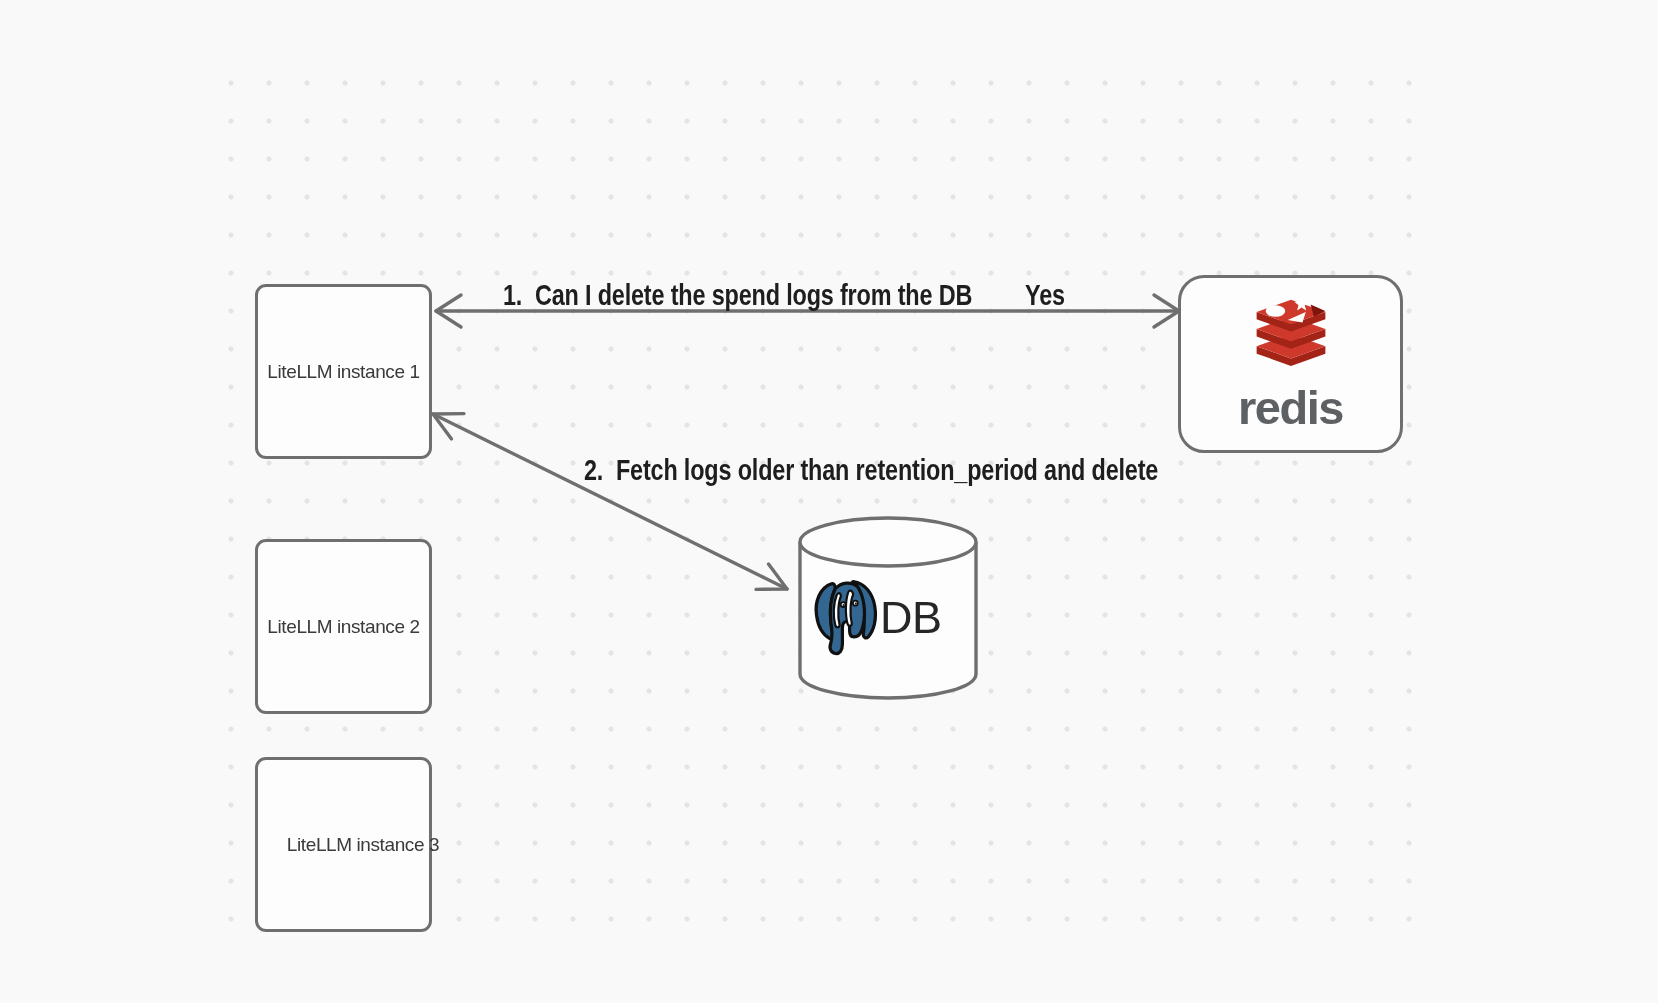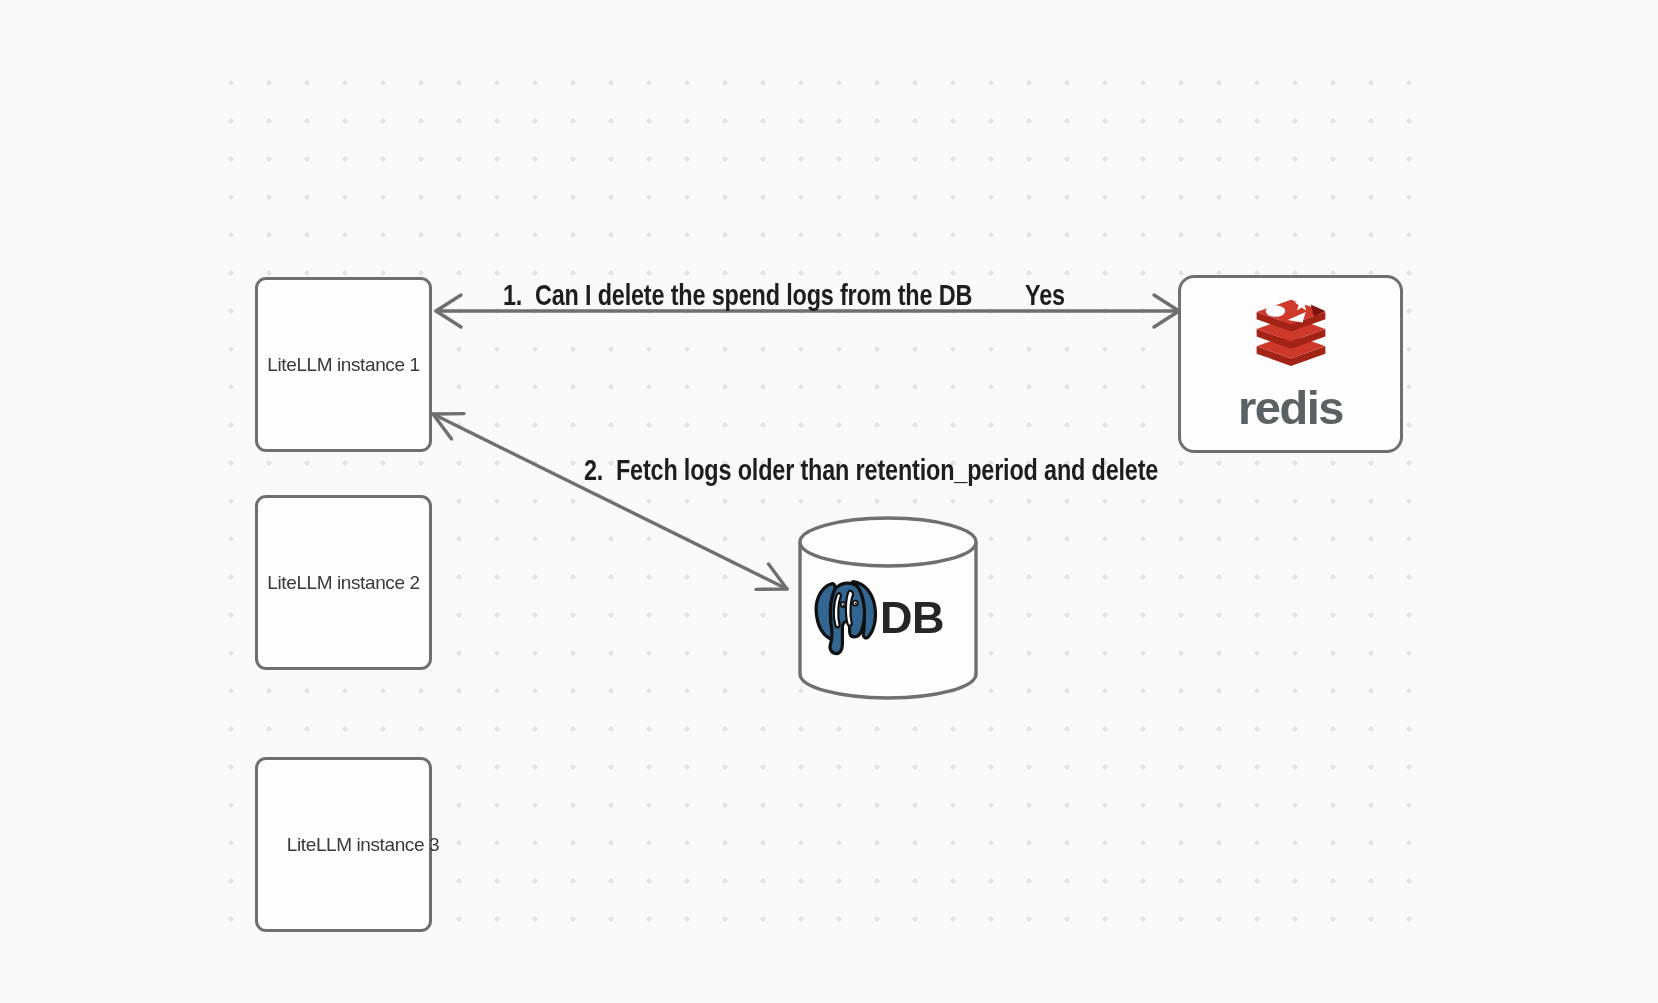--- a/index.html
+++ b/index.html
@@ -13,27 +13,27 @@
   .canvas{position:absolute;inset:0;}
   .dots{position:absolute;left:212px;top:64px;width:1218px;height:876px;
     background-image:radial-gradient(circle,var(--dot) 2.4px,transparent 2.7px);
     background-size:38px 38px;}
   .arrows{position:absolute;left:0;top:0;width:1658px;height:1003px;}
   .arrow-stroke{stroke:var(--stroke);stroke-width:3.4;fill:none;stroke-linecap:round;stroke-linejoin:round;}
   .node{position:absolute;background:var(--shape-fill);border:3.4px solid var(--stroke);
     display:flex;align-items:center;justify-content:center;}
   .box{left:255px;width:177px;height:175px;border-radius:11px;}
   .box .box-label{font-size:19px;letter-spacing:-0.4px;color:var(--box-label);white-space:pre;}
-  #box1{top:277px;} #box2{top:495px;} #box3{top:757px;padding-left:39px;}
-  .redis-node{left:1178px;top:275px;width:225px;height:178px;border-radius:16px;
+  #box1{top:284px;} #box2{top:539px;} #box3{top:757px;padding-left:39px;}
+  .redis-node{left:1178px;top:275px;width:225px;height:178px;border-radius:26px;
     flex-direction:column;gap:16px;}
   .redis-word{font-size:47px;font-weight:700;letter-spacing:-1.5px;color:var(--redis-word);
     line-height:1;margin-top:-2px;}
   .db-cylinder{position:absolute;left:797px;top:515px;width:182px;height:186px;}
-  .db-inner{position:absolute;left:810px;top:578px;display:flex;align-items:center;font-weight:bold;}
+  .db-inner{position:absolute;left:810px;top:578px;display:flex;align-items:center;}
   .db-label{font-size:45px;color:var(--db-label);letter-spacing:-0.5px;line-height:1;margin-left:-2px;}
   .arrow-label{position:absolute;font-size:30px;font-weight:700;color:var(--arrow-label);
     white-space:pre;line-height:1.1;transform:scaleX(0.78);transform-origin:0 0;letter-spacing:-0.2px;}
   #label-arrow1{left:503px;top:278px;}
   #label-yes{left:1025px;top:278px;}
   #label-arrow2{left:584px;top:453px;}
 </style>
 </head>
 <body>
 

